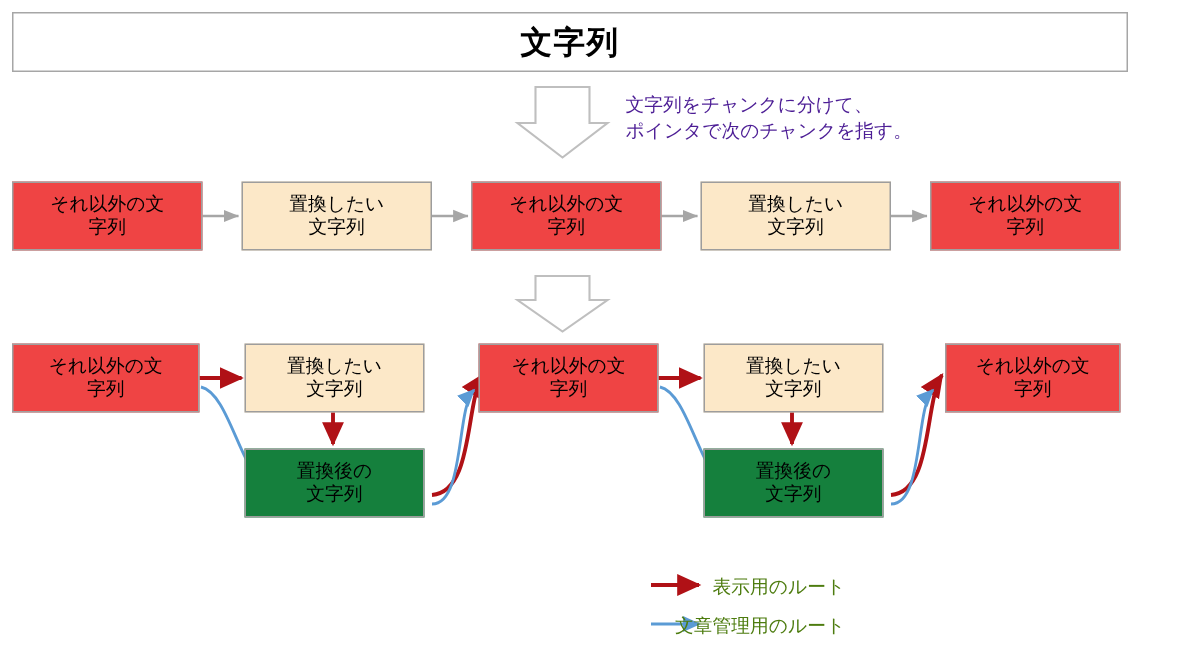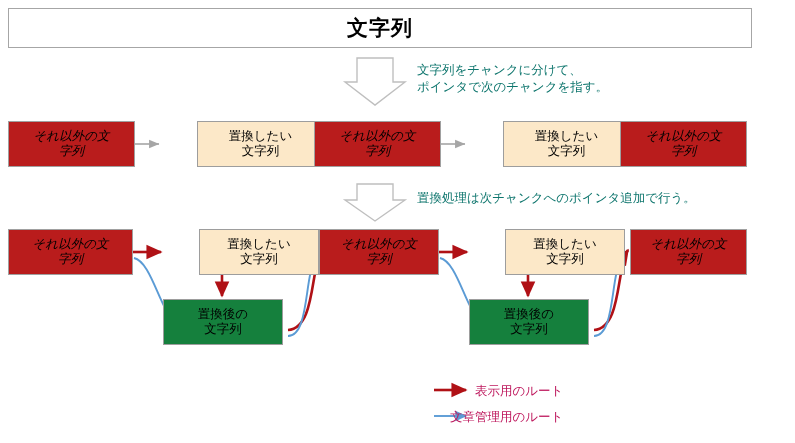--- a/index.html
+++ b/index.html
@@ -13,41 +13,41 @@
   
   .box{
     position:absolute;box-sizing:border-box;
     border:1px solid #a0a0a0;
     display:flex;align-items:center;justify-content:center;
     text-align:center;line-height:1.18;
     font-size:12.5px;letter-spacing:0px;
     background:#ffffff;
     white-space:pre-line;
   }
-  .box.plain{background:#b91c1c;font-style:italic;}
-  .box.target{background:#fce8c8;border-color:#9d9d9d;margin-left:36px;}
+  .box.plain{background:#ef4444;}
+  .box.target{background:#fce8c8;border-color:#9d9d9d;}
   .box.replaced{background:#15803d;border-color:#9d9d9d;}
 
   
   #title-box{
     position:absolute;left:8px;top:8px;width:744px;height:40px;
     box-sizing:border-box;border:1px solid #a6a6a6;background:#ffffff;
     display:flex;align-items:center;justify-content:center;
     font-size:21px;font-weight:bold;letter-spacing:1px;
   }
 
   
   .annot{
     position:absolute;font-size:12.5px;line-height:1.32;
-    white-space:pre-line;color:#0f766e;
+    white-space:pre-line;color:#4c1d95;
   }
 
   
   .legend-label{
-    position:absolute;font-size:12.5px;color:#be185d;white-space:nowrap;
+    position:absolute;font-size:12.5px;color:#4d7c0f;white-space:nowrap;
   }
 
   svg.layer{position:absolute;left:0;top:0;width:795px;height:443px;overflow:visible;pointer-events:none;}
 </style>
 </head>
 <body>
 
 <div id="stage">
 
   <div id="title-box">
@@ -110,21 +110,20 @@
 
     <g fill="none">
       <line x1="434" y1="390" x2="466" y2="390" stroke="#b01116" stroke-width="2.6" marker-end="url(#mk-red)"></line>
       <line x1="434" y1="416" x2="466" y2="416" stroke="#5b9bd5" stroke-width="1.9" marker-end="url(#mk-blue)"></line>
     </g>
   </svg>
 
   <div class="annot" style="left:417px;top:62px;">文字列をチャンクに分けて、
 ポインタで次のチャンクを指す。</div>
 
-  <div class="annot" style="left:417px;top:190px;">置換処理は次チャンクへのポインタ追加で行う。</div>
 
   <div class="box plain" style="left:8px;top:121px;width:127px;height:46px;">それ以外の文
 字列</div>
   <div class="box target" style="left:161px;top:121px;width:127px;height:46px;">置換したい
 文字列</div>
   <div class="box plain" style="left:314px;top:121px;width:127px;height:46px;">それ以外の文
 字列</div>
   <div class="box target" style="left:467px;top:121px;width:127px;height:46px;">置換したい
 文字列</div>
   <div class="box plain" style="left:620px;top:121px;width:127px;height:46px;">それ以外の文

